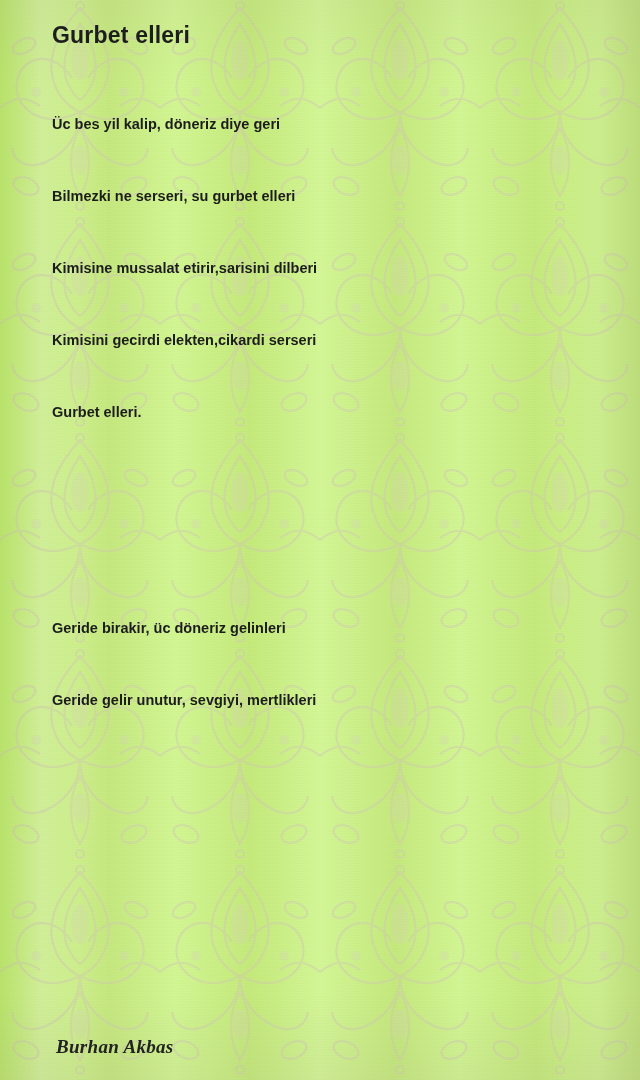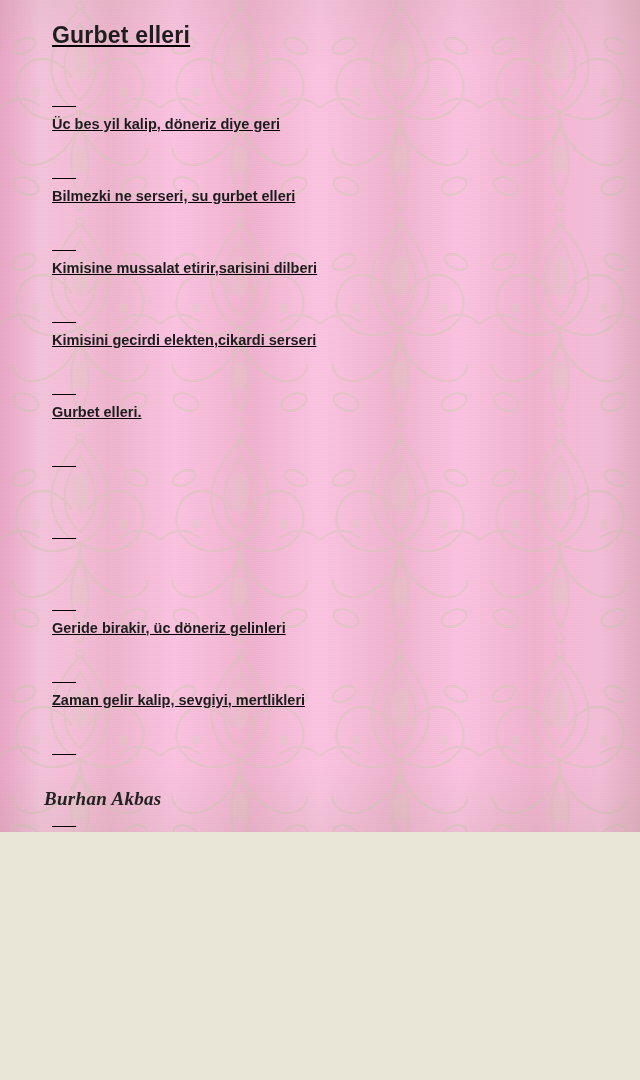--- a/index.html
+++ b/index.html
@@ -11,25 +11,24 @@
     height: 1080px;
     overflow: hidden;
     background-color: #e9e6d8;
     font-family: "Liberation Sans", sans-serif;
   }
 
   
   .page {
     position: relative;
     width: 640px;
-    height: 832px;
+    height: 1080px;
     box-sizing: border-box;
-    background-color: #f9a8d4;
+    background-color: #bef264;
     overflow: hidden;
-    text-decoration: underline;
   }
   .bg-layer {
     position: absolute;
     inset: 0;
     pointer-events: none;
   }
   
   .bg-bands {
     background-image:
       linear-gradient(to right,
@@ -82,21 +81,21 @@
   .poem-line {
     min-height: 24px;
     font-weight: bold;
   }
   .poem-line.blank {
     min-height: 24px;
   }
 
   .author {
     position: absolute;
-    left: 44px;
+    left: 56px;
     bottom: 22px;
     z-index: 6;
     font-family: "Liberation Serif", serif;
     font-style: italic;
     font-size: 19px;
     font-weight: bold;
     color: #222;
     letter-spacing: 0.3px;
   }
 </style>
@@ -147,21 +146,21 @@
 
     <div class="poem-body">
       <div class="poem-line">Üc bes yil kalip, döneriz diye geri</div>
       <div class="poem-line">Bilmezki ne serseri, su gurbet elleri</div>
       <div class="poem-line">Kimisine mussalat etirir,sarisini dilberi</div>
       <div class="poem-line">Kimisini gecirdi elekten,cikardi serseri</div>
       <div class="poem-line">Gurbet elleri.</div>
       <div class="poem-line blank"></div>
       <div class="poem-line blank"></div>
       <div class="poem-line">Geride birakir, üc döneriz gelinleri</div>
-      <div class="poem-line">Zaman gelir kalip, sevgiyi, mertlikleri</div>
+      <div class="poem-line">Geride gelir unutur, sevgiyi, mertlikleri</div>
       <div class="poem-line blank"></div>
       <div class="poem-line blank"></div>
       <div class="poem-line blank"></div>
       
       
       
       
       
       
       

